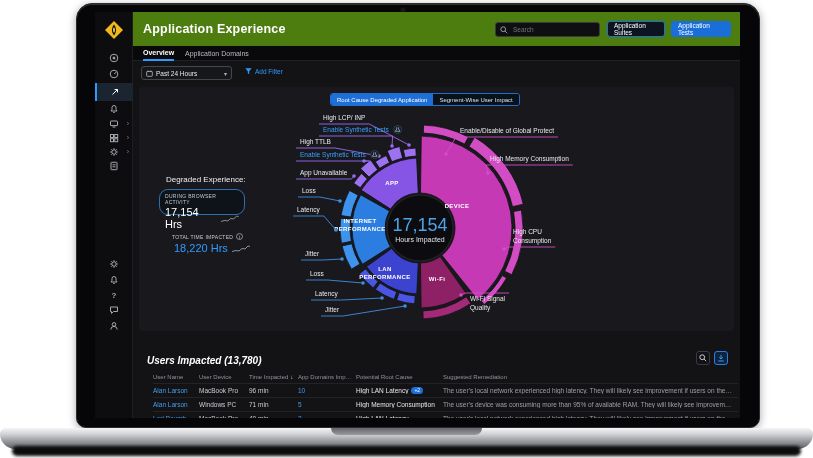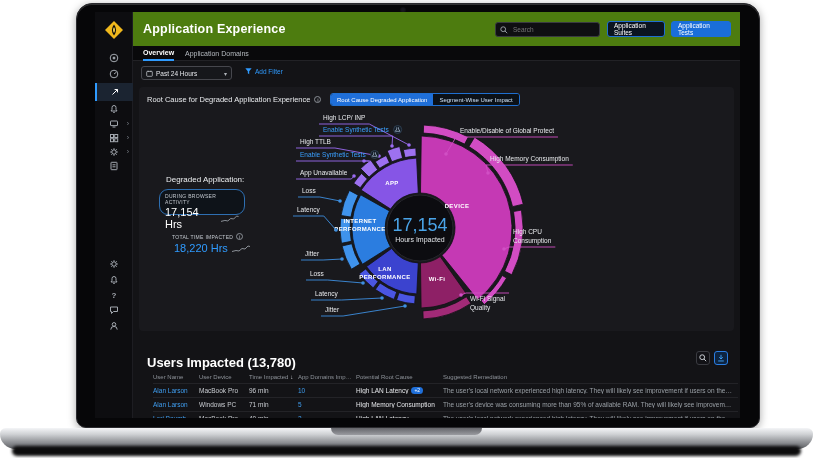--- a/index.html
+++ b/index.html
@@ -77,21 +77,21 @@
   .stat-value{font-size:11px;color:#fff;display:flex;align-items:center;gap:4px;margin-top:1px;}
   .stat2-label{position:absolute;left:33px;top:146px;font-size:5px;color:#c3c8cf;letter-spacing:.3px;
                display:flex;align-items:center;gap:3px;}
   .stat2-value{position:absolute;left:35px;top:155px;font-size:11px;color:#2f9bff;display:flex;align-items:center;gap:4px;}
   .spark{stroke:#8b9097;fill:none;stroke-width:1;}
 
   
   #sunburst{position:absolute;left:146px;top:14px;width:320px;height:228px;}
 
   
-  .tbl-heading{position:absolute;left:8px;top:268px;font-size:13px;font-weight:bold;color:#fff;}
+  .tbl-heading{position:absolute;left:8px;top:268px;font-size:10px;font-weight:bold;color:#fff;font-style:italic;}
   .icon-btn{position:absolute;top:264px;width:14px;height:14px;border-radius:3px;border:1px solid #3a3b41;
             background:#121216;display:flex;align-items:center;justify-content:center;}
   .icon-btn.blue{border-color:#2a7de1;background:#0d2440;}
   .tbl{position:absolute;left:14px;top:284px;width:585px;font-size:6.5px;}
   .trow{display:grid;grid-template-columns:46px 50px 49px 58px 87px 1fr;align-items:center;height:14px;}
   .trow.head{color:#8e939a;height:12px;font-size:6px;}
   .trow + .trow{border-top:1px solid #232327;}
   .cell{overflow:hidden;white-space:nowrap;text-overflow:ellipsis;padding-right:4px;}
   .c-name{color:#3f9ef0;}
   .c-dev,.c-time{color:#c9ccd1;}
@@ -233,30 +233,26 @@
         <span class="chev">▾</span>
       </div>
       <div class="addfilter">
         <svg width="7" height="7" viewBox="0 0 10 10">
           <path d="M0.5 0.5 H9.5 L6 4.5 V9 L4 7.5 V4.5 Z" fill="#2f9bff"></path>
         </svg>
         <span>Add Filter</span>
       </div>
 
       <div class="panel">
-        <div class="panel-title">
-          <span>Root Cause for Degraded Application Experience</span>
-          <span class="info"></span>
-        </div>
         <div class="toggle">
           <div class="tg on">Root Cause Degraded Application</div>
           <div class="tg off">Segment-Wise User Impact</div>
         </div>
 
-        <div class="stats-heading">Degraded Application:</div>
+        <div class="stats-heading">Degraded Experience:</div>
         <div class="stat-card">
           <div class="stat-label">DURING BROWSER ACTIVITY</div>
           <div class="stat-value">
             <span>17,154 Hrs</span>
             <svg class="spark" width="18" height="9" viewBox="0 0 18 9">
               <polyline points="0,7.5 4,6.5 7,7 10,4.5 13,5 16,2 18,2.5"></polyline>
             </svg>
           </div>
         </div>
         <div class="stat2-label">

